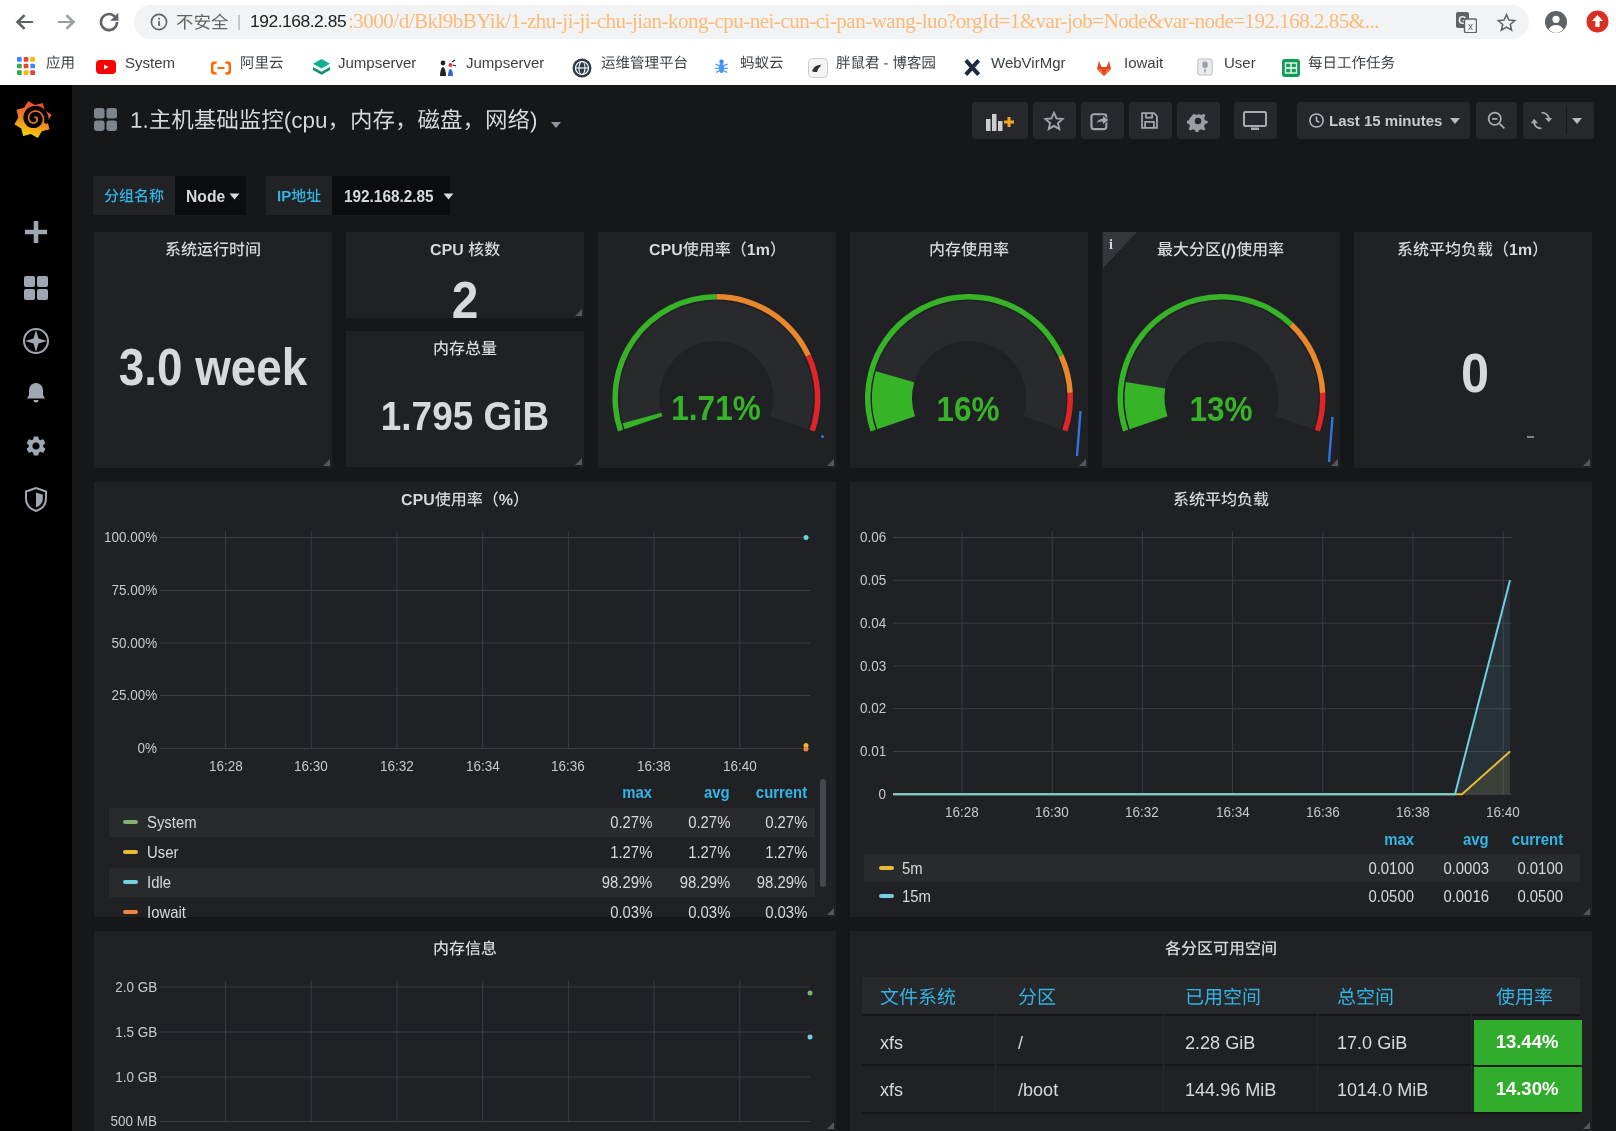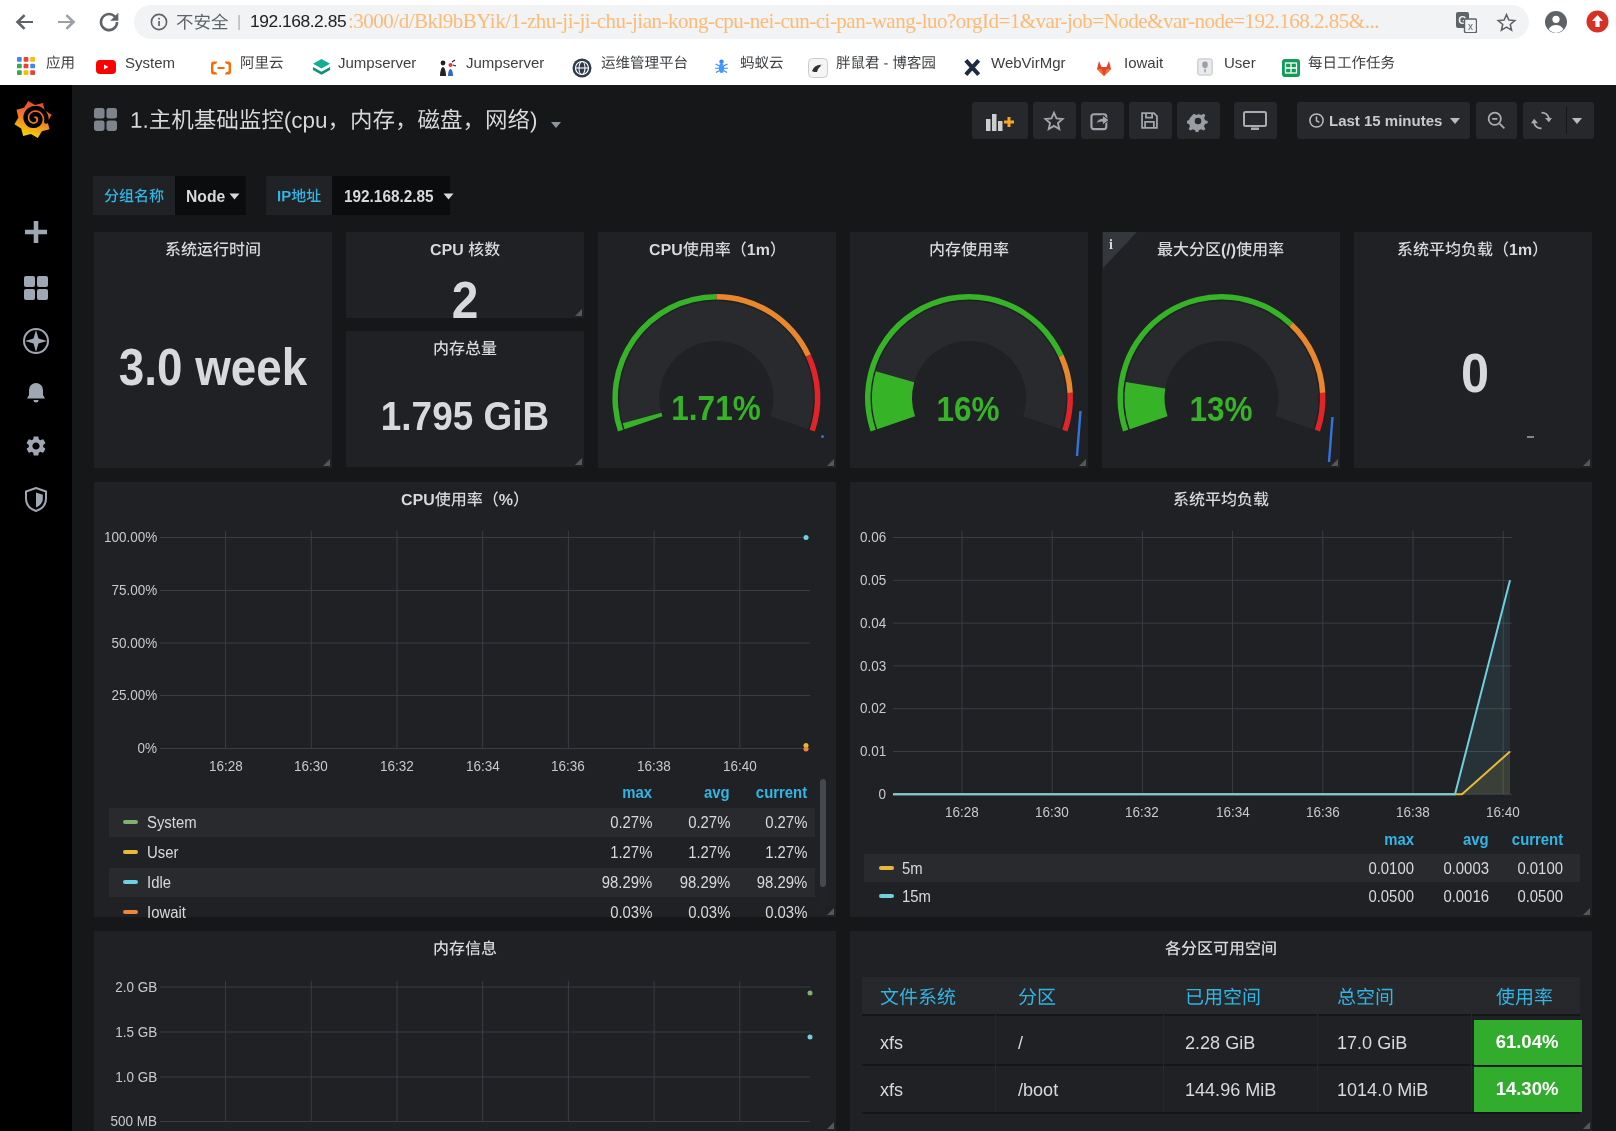--- a/index.html
+++ b/index.html
@@ -693,18 +693,18 @@
 <div style="position:absolute;left:862px;top:1112px;width:718px;height:2px;background:#141619;"></div>
 <div style="position:absolute;left:995px;top:1014px;width:1px;height:98px;background:#26282b;"></div>
 <div style="position:absolute;left:1163px;top:1014px;width:1px;height:98px;background:#26282b;"></div>
 <div style="position:absolute;left:1317px;top:1014px;width:1px;height:98px;background:#26282b;"></div>
 <div style="position:absolute;left:1471px;top:1014px;width:1px;height:98px;background:#26282b;"></div>
 <div style="position:absolute;font-size:19px;color:#d8d9da;white-space:pre;line-height:19px;transform:scaleX(0.95);transform-origin:left top;left:880.0px;top:1032.9px;">xfs</div>
 <div style="position:absolute;font-size:19px;color:#d8d9da;white-space:pre;line-height:19px;transform:scaleX(0.95);transform-origin:left top;left:1018.0px;top:1032.9px;">/</div>
 <div style="position:absolute;font-size:19px;color:#d8d9da;white-space:pre;line-height:19px;transform:scaleX(0.95);transform-origin:left top;left:1185.0px;top:1032.9px;">2.28 GiB</div>
 <div style="position:absolute;font-size:19px;color:#d8d9da;white-space:pre;line-height:19px;transform:scaleX(0.95);transform-origin:left top;left:1337.0px;top:1032.9px;">17.0 GiB</div>
 <div style="position:absolute;left:1474px;top:1020px;width:108px;height:45px;background:#32ac2d;"></div>
-<div style="position:absolute;font-size:18.5px;color:#ffffff;white-space:pre;line-height:18.5px;font-weight:700;left:1527.0px;top:1032.8px;transform:translateX(-50%);transform-origin:center top;">61.04%</div>
+<div style="position:absolute;font-size:18.5px;color:#ffffff;white-space:pre;line-height:18.5px;font-weight:700;left:1527.0px;top:1032.8px;transform:translateX(-50%);transform-origin:center top;">13.44%</div>
 <div style="position:absolute;font-size:19px;color:#d8d9da;white-space:pre;line-height:19px;transform:scaleX(0.95);transform-origin:left top;left:880.0px;top:1080.4px;">xfs</div>
 <div style="position:absolute;font-size:19px;color:#d8d9da;white-space:pre;line-height:19px;transform:scaleX(0.95);transform-origin:left top;left:1018.0px;top:1080.4px;">/boot</div>
 <div style="position:absolute;font-size:19px;color:#d8d9da;white-space:pre;line-height:19px;transform:scaleX(0.95);transform-origin:left top;left:1185.0px;top:1080.4px;">144.96 MiB</div>
 <div style="position:absolute;font-size:19px;color:#d8d9da;white-space:pre;line-height:19px;transform:scaleX(0.95);transform-origin:left top;left:1337.0px;top:1080.4px;">1014.0 MiB</div>
 <div style="position:absolute;left:1474px;top:1067px;width:108px;height:45px;background:#32ac2d;"></div>
 <div style="position:absolute;font-size:18.5px;color:#ffffff;white-space:pre;line-height:18.5px;font-weight:700;left:1527.0px;top:1080.3px;transform:translateX(-50%);transform-origin:center top;">14.30%</div>
 </body></html>

